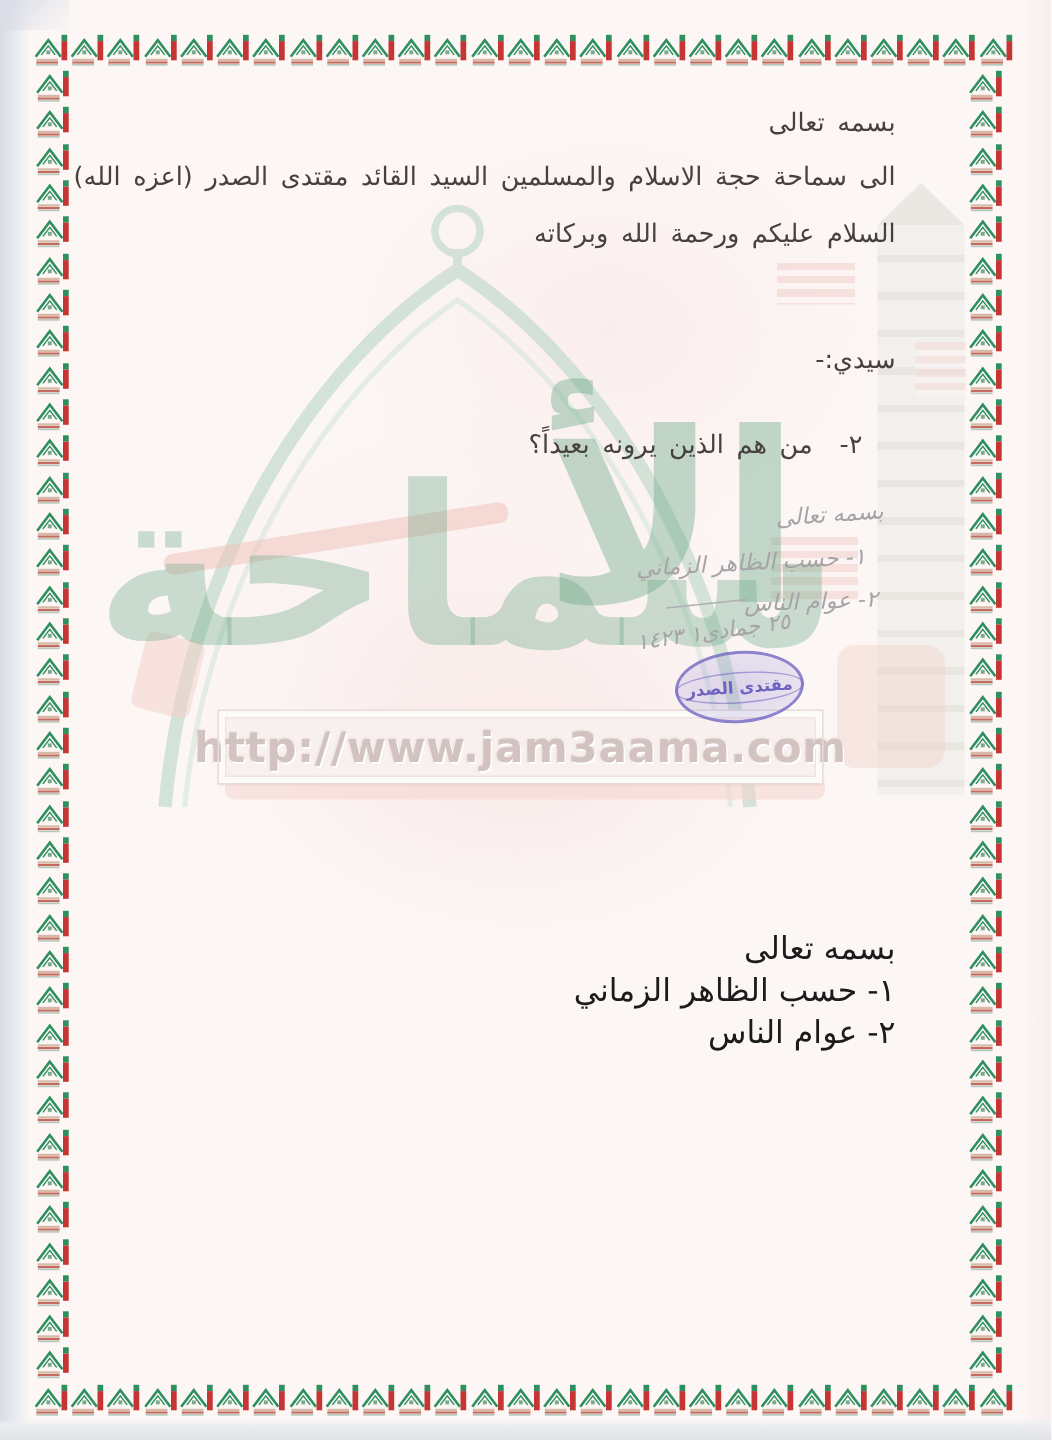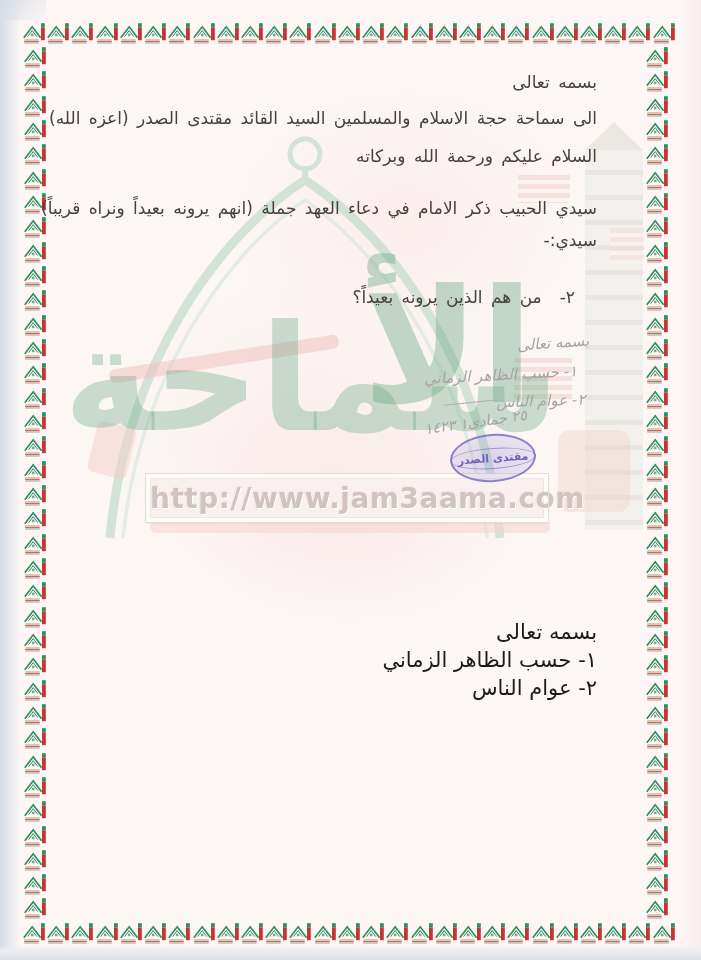--- a/index.html
+++ b/index.html
@@ -49,21 +49,21 @@
   .r1{left:108px;top:352px;width:232px;height:14px;background:#f0c2bb;opacity:.55;
       transform:rotate(-9deg);}
   .r2{left:92px;top:424px;width:40px;height:52px;background:#f3cdc7;opacity:.5;
       transform:rotate(14deg);}
   .r3{left:150px;top:518px;width:400px;height:15px;background:#f5d4ce;opacity:.55;}
   .r4{left:558px;top:430px;width:72px;height:82px;background:#f3cfc9;opacity:.4;
       border-radius:12px;}
   .url-plate{position:absolute;left:146px;top:474px;width:402px;height:48px;
     box-sizing:border-box;background:#f8f1ef;border:4px solid #fcfbf9;
     outline:1px solid #e7dcd8;box-shadow:inset 0 0 0 1px #efe6e2,0 1px 2px rgba(195,172,168,.4);
-    display:flex;align-items:center;}
+    display:flex;align-items:center;justify-content:center;}
   .url-text{font-size:28px;font-weight:bold;color:#d2c3c0;letter-spacing:.5px;
     text-shadow:1px 1px 0 #ffffff,0 0 2px rgba(185,150,150,.35);white-space:nowrap;}
   
   .t{position:absolute;direction:rtl;color:#47413d;font-size:17px;
      white-space:nowrap;word-spacing:3px;}
   .q-num{margin-left:18px;}
   .sender{font-size:15.5px;}
   
   .hw{position:absolute;direction:rtl;color:#a6a3a7;font-style:italic;
       white-space:nowrap;}
@@ -1380,21 +1380,20 @@
         <rect x="8.9" y="11.6" width="2.6" height="2.6" fill="#7aa98f"></rect>
         <rect x="2.2" y="17.2" width="14.5" height="1.6" fill="#d8b9a8"></rect>
         <rect x="2.2" y="19" width="14.5" height="1.4" fill="#c46a5f"></rect>
         <rect x="2.2" y="20.6" width="14.5" height="1.2" fill="#b9c9bd"></rect>
       </svg>
     </div>
 
   <div class="t" style="right:104px;top:72px">بسمه تعالى</div>
   <div class="t" style="right:104px;top:146px">السلام عليكم ورحمة الله وبركاته</div>
   <div class="t" style="right:104px;top:108px">الى سماحة حجة الاسلام والمسلمين السيد القائد مقتدى الصدر (اعزه الله)</div>
-  <div class="t" style="right:104px;top:198px">سيدي الحبيب ذكر الامام في دعاء العهد جملة (انهم يرونه بعيداً ونراه قريباً)</div>
   <div class="t" style="right:104px;top:230px">سيدي:-</div>
   <div class="t" style="right:126px;top:287px">
     <span class="q-num">٢-</span><span>من هم الذين يرونه بعيداً؟</span>
   </div>
 
   <div class="hw" style="right:112px;top:334px;font-size:15px;transform:rotate(-4deg)">بسمه تعالى</div>
   <div class="hw" style="right:124px;top:366px;font-size:15px;transform:rotate(-3deg)">١- حسب الظاهر الزماني</div>
   <div class="hw" style="right:116px;top:392px;font-size:15px;transform:rotate(-2deg)">٢- عوام الناس</div>
   <div class="hw-flourish"></div>
   <div class="hw" style="left:424px;top:414px;font-size:14.5px;transform:rotate(-8deg)">٢٥ جمادى١ ١٤٢٣</div>

